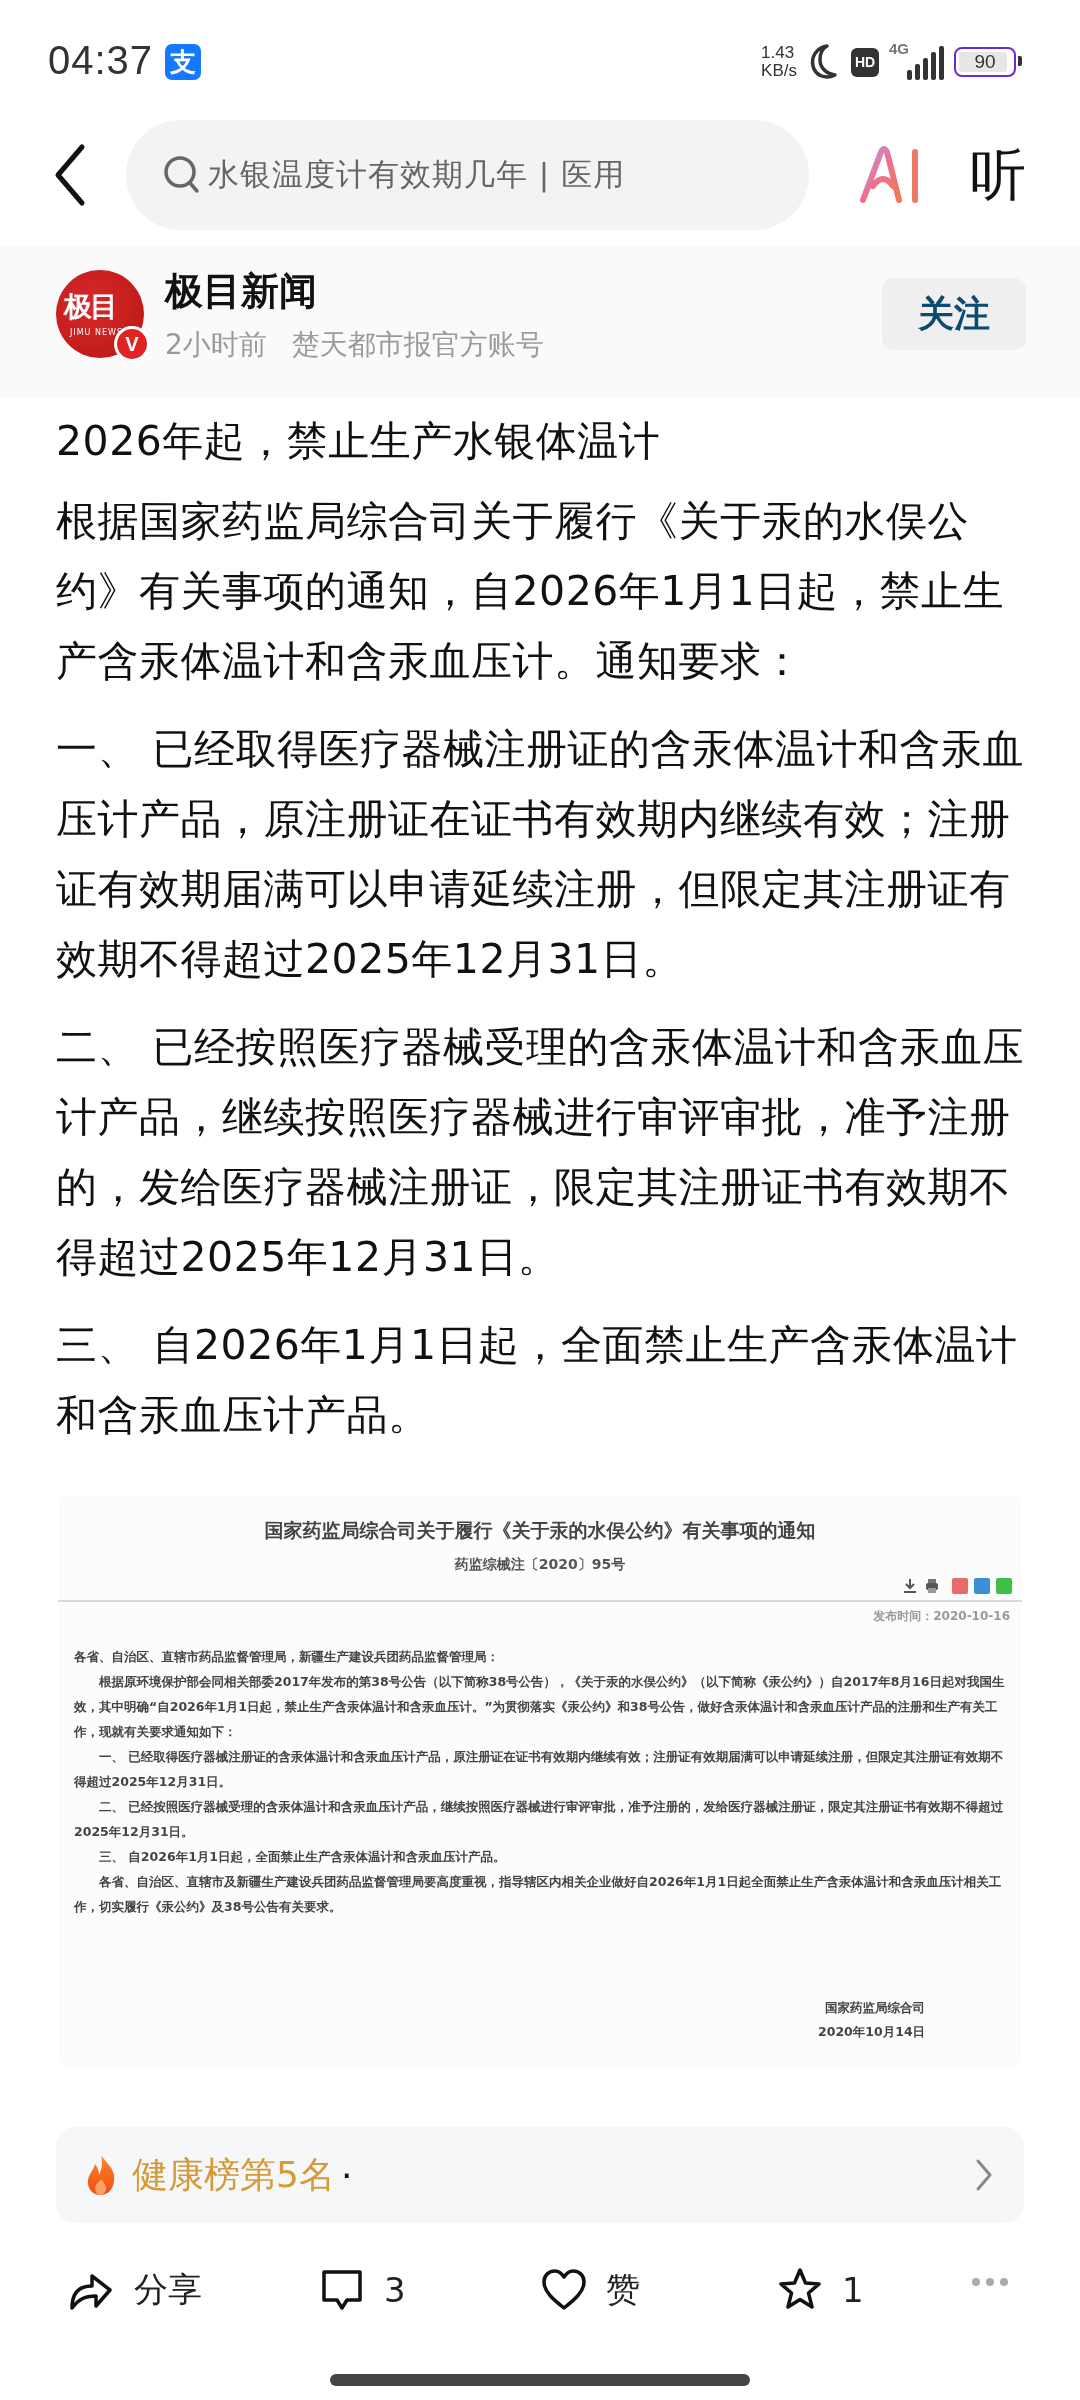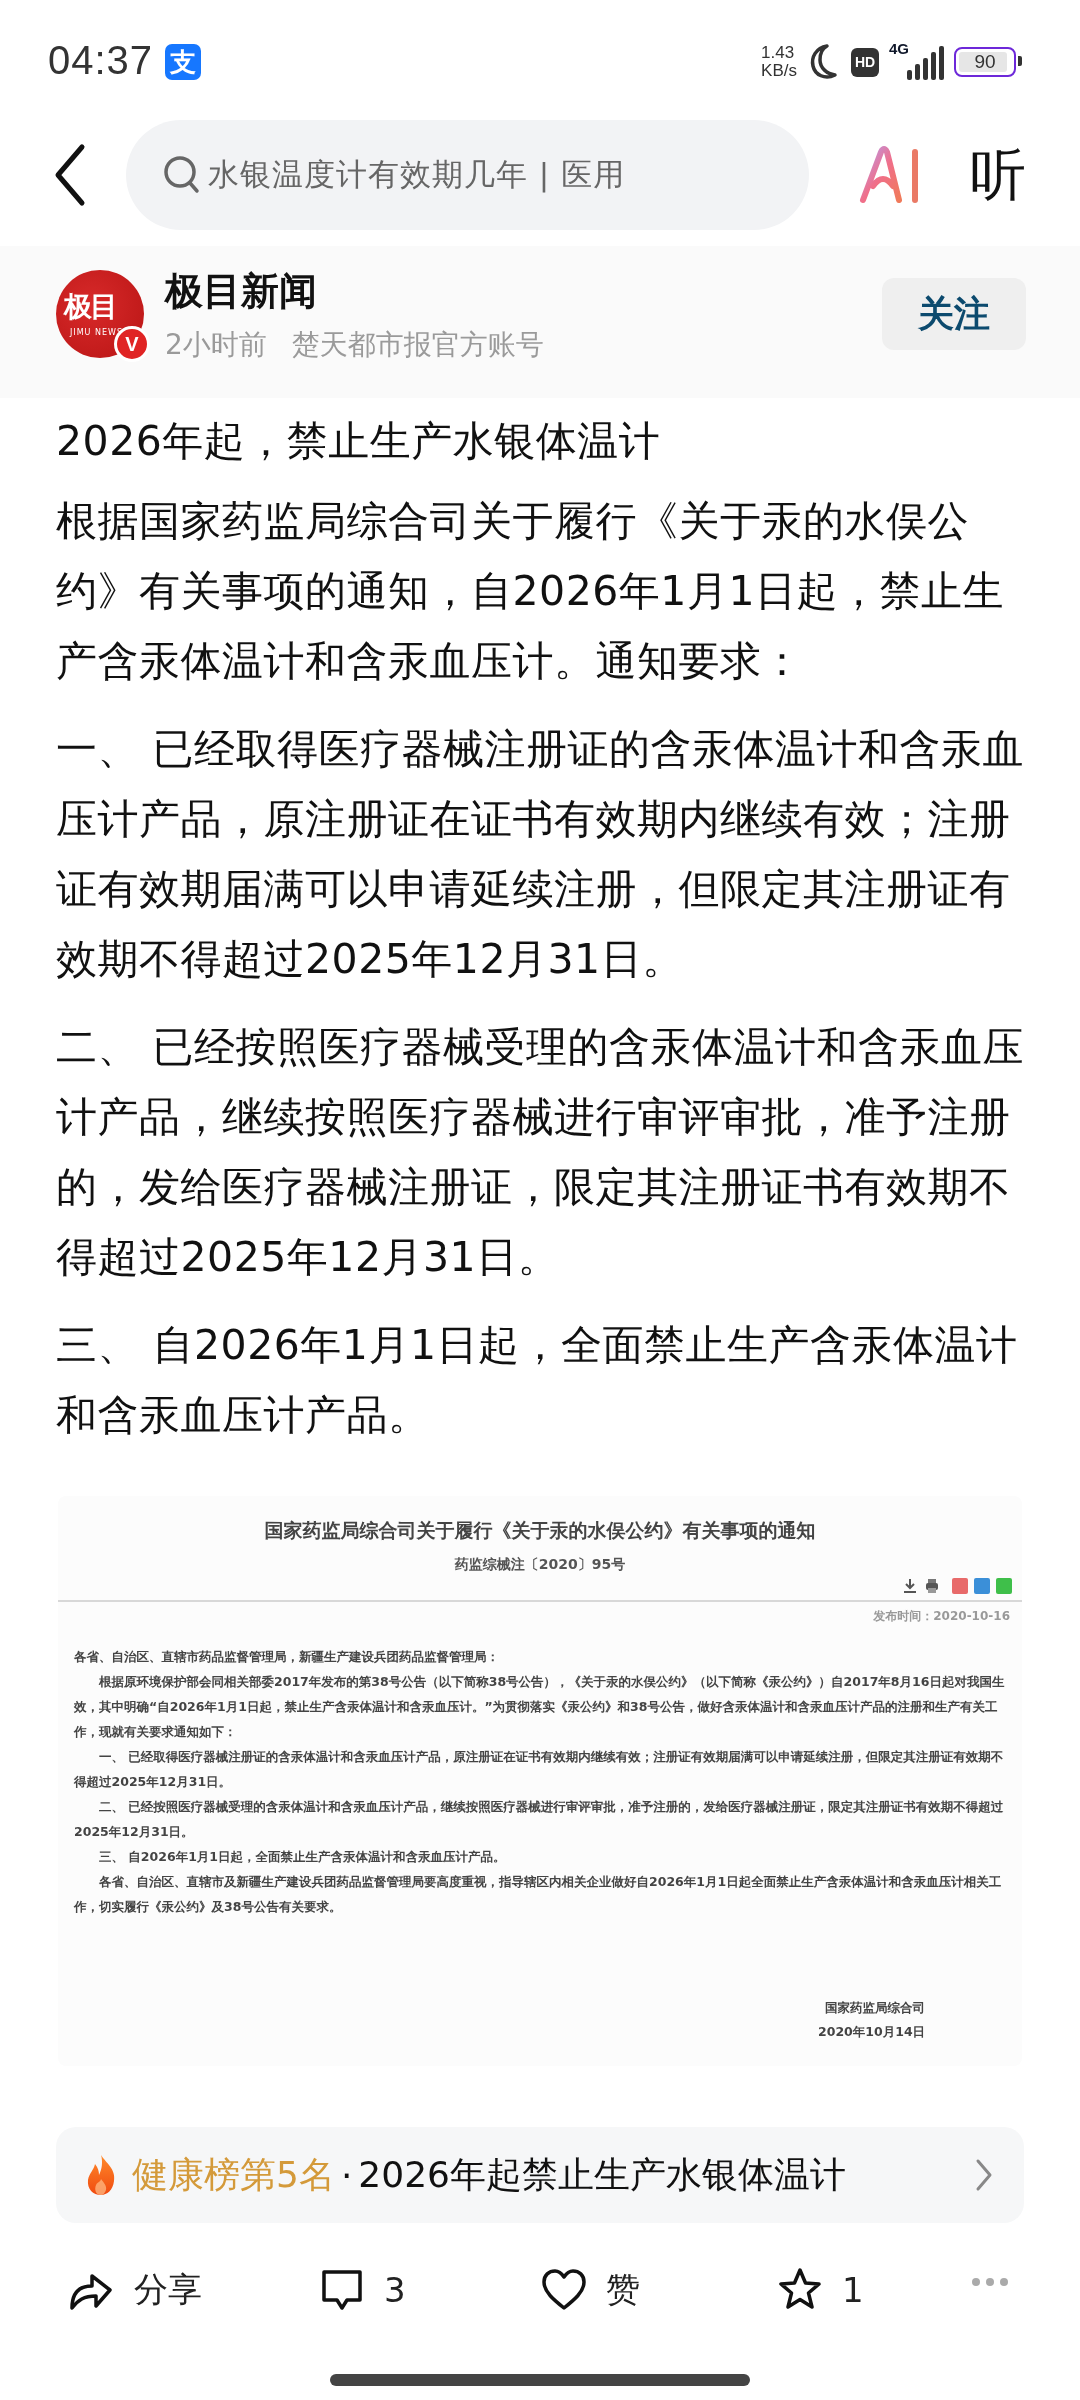--- a/index.html
+++ b/index.html
@@ -8,21 +8,21 @@
 
   
   .status-bar { position: absolute; left: 0; top: 0; width: 1080px; height: 120px; }
   .sb-time { position: absolute; left: 48px; top: 38px; font-family: "Liberation Sans", sans-serif; font-size: 40px; color: #333; letter-spacing: 1px; }
   .sb-alipay { position: absolute; left: 165px; top: 44px; width: 36px; height: 36px; border-radius: 7px; background: #1677ff; color: #fff; font-size: 26px; line-height: 36px; text-align: center; font-weight: bold; }
   .sb-right { position: absolute; right: 64px; top: 40px; height: 44px; display: flex; align-items: center; gap: 10px; }
   .sb-speed { font-family: "Liberation Sans", sans-serif; font-size: 17px; line-height: 18px; color: #333; }
   .sb-moon { width: 34px; height: 38px; }
   .sb-hd { width: 28px; height: 29px; background: #333; color: #fff; font-size: 14px; font-weight: bold; border-radius: 6px; text-align: center; line-height: 28px; font-family: "Liberation Sans", sans-serif; }
   .sb-signal { display: flex; align-items: flex-end; gap: 3px; height: 36px; position: relative; padding-left: 4px; }
-  .sb-signal .g { position: absolute; left: 0; top: -4px; font-size: 15px; font-weight: bold; font-family: "Liberation Sans", sans-serif; color: #0f172a; }
+  .sb-signal .g { position: absolute; left: 0; top: -4px; font-size: 15px; font-weight: bold; font-family: "Liberation Sans", sans-serif; color: #737373; }
   .sb-signal .bar { width: 5px; background: #333; border-radius: 2px; }
   .sb-battery { width: 62px; height: 30px; border: 2px solid #6d28d9; border-radius: 8px; position: relative; display: flex; align-items: center; justify-content: center; }
   .sb-battery .fill { position: absolute; left: 3px; top: 3px; bottom: 3px; width: 48px; background: #e6e6e6; border-radius: 3px; }
   .sb-battery .lvl { position: relative; font-family: "Liberation Sans", sans-serif; font-size: 19px; color: #333; }
   .sb-battery::after { content: ""; position: absolute; right: -8px; top: 7px; width: 4px; height: 10px; background: #333; border-radius: 0 2px 2px 0; }
 
   
   .top-nav { position: absolute; left: 0; top: 120px; width: 1080px; height: 110px; }
   .back-btn { position: absolute; left: 40px; top: 22px; width: 60px; height: 66px; display: flex; align-items: center; justify-content: center; }
   .search-box { position: absolute; left: 126px; top: 0; width: 683px; height: 110px; border-radius: 55px; background: #f2f3f5; display: flex; align-items: center; padding-left: 36px; overflow: hidden; }
@@ -196,21 +196,20 @@
       <linearGradient id="fl" x1="0" y1="0" x2="0" y2="1">
         <stop offset="0" stop-color="#ff8a2a"></stop>
         <stop offset="1" stop-color="#f04a10"></stop>
       </linearGradient>
     </defs>
     <path d="M17 2 C22 10 32 16 30 28 C29 37 23 42 17 42 C9 42 3 36 4 27 C5 20 10 17 11 11 C14 15 15 18 15 22 C18 16 19 9 17 2 Z" fill="url(#fl)"></path>
     <path d="M17 42 C12 42 10 37 12 32 C14 28 16 30 17 26 C20 30 23 33 22 37 C21 40 19 42 17 42 Z" fill="#ffc08a" opacity="0.7"></path>
   </svg>
   <span class="rank">健康榜第5名</span>
   <span class="dot">·</span>
-  <span class="topic">2026年起禁止生产水银体温计</span>
   <svg class="chev" viewBox="0 0 24 40">
     <path d="M6 6 L18 20 L6 34" fill="none" stroke="#888" stroke-width="3" stroke-linecap="round" stroke-linejoin="round"></path>
   </svg>
 </div>
 
 <div class="action-bar">
   <div class="act" style="left:68px;">
     <svg viewBox="0 0 48 48">
       <path d="M4 42 C4 28 10 20 24 20 L24 10 L42 24 L28 40 L28 30 C16 30 10 34 4 42 Z" fill="none" stroke="#111" stroke-width="3.5" stroke-linejoin="round"></path>
     </svg>

